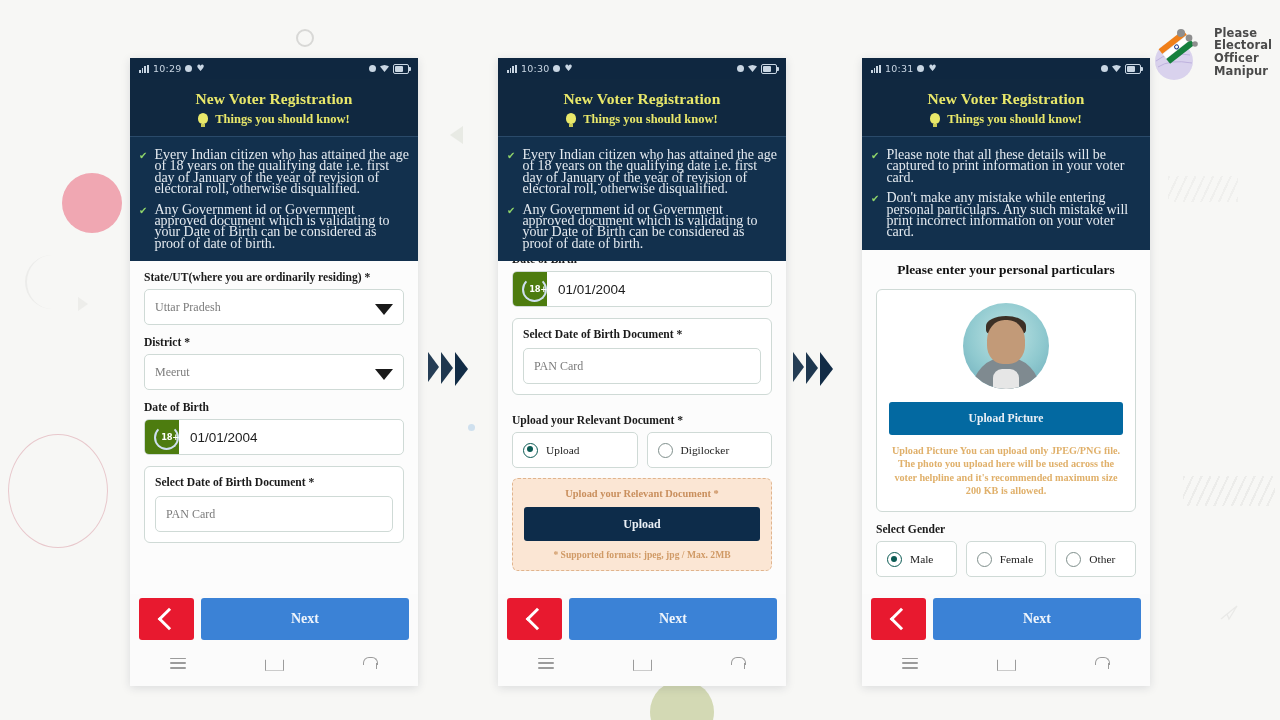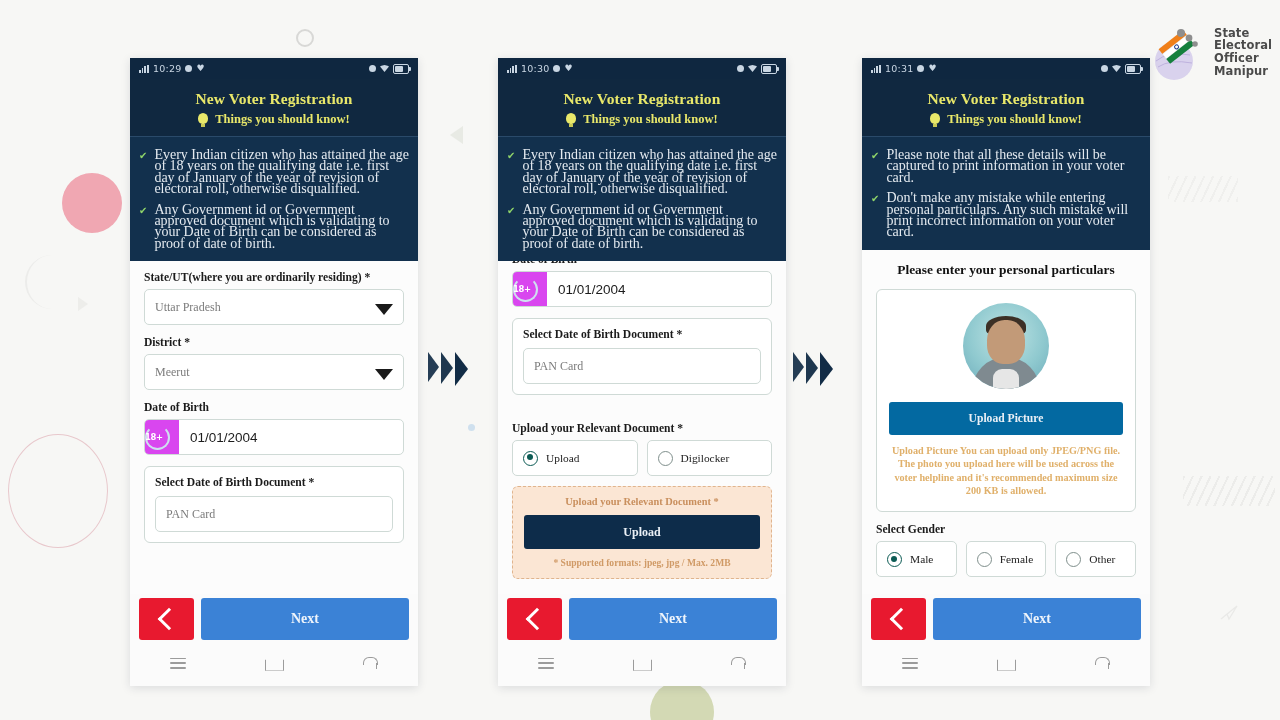--- a/index.html
+++ b/index.html
@@ -134,36 +134,36 @@
   .caret{
     position:absolute;right:10px;top:50%;margin-top:-3px;
     width:0;height:0;border-left:9px solid transparent;border-right:9px solid transparent;
     border-top:11px solid #1a1a1a;
   }
   .dob{
     border:1px solid #cfdad6;border-radius:5px;background:#fff;height:36px;
     display:flex;align-items:center;margin-bottom:11px;overflow:hidden;box-sizing:border-box;
   }
   .dob-ic{
-    width:34px;height:34px;background:#d946ef;flex:none;
-    display:flex;align-items:center;justify-content:flex-start;position:relative;
+    width:34px;height:34px;background:#4d7c0f;flex:none;
+    display:flex;align-items:center;justify-content:flex-end;position:relative;
   }
   .dob-ic .ring{
     width:21px;height:21px;border:2px solid #cfe0f0;border-radius:50%;
     border-top-color:transparent;position:absolute;
   }
   .dob-ic span{
     position:relative;color:#fff;font-size:8.4px;font-weight:700;
     font-family:"DejaVu Sans", sans-serif;letter-spacing:-.3px;
   }
   .dob-val{padding-left:11px;font-size:13.5px;color:#1c1c1c;font-family:"Liberation Sans",sans-serif;}
 
   .boxgroup{
     border:1px solid #cfdad6;border-radius:6px;padding:9px 10px 10px;
-    margin-bottom:27px;background:#fff;box-sizing:border-box;
+    margin-bottom:19px;background:#fff;box-sizing:border-box;
   }
   .boxgroup label.fl{margin-bottom:7px;}
   .boxgroup .field{margin-bottom:0;}
 
   .radios{display:flex;gap:9px;margin-bottom:10px;}
   .radio{
     flex:1;border:1px solid #cfdad6;border-radius:5px;background:#fff;
     height:36px;display:flex;align-items:center;gap:8px;padding:0 10px;box-sizing:border-box;
   }
   .rd{width:13px;height:13px;border-radius:50%;border:1.6px solid #7f8f8c;flex:none;position:relative;}
@@ -289,21 +289,21 @@
           <rect x="13" y="23.2" width="31" height="6.2" fill="#ffffff" stroke="#d8d8d8" stroke-width=".4"></rect>
           <rect x="13" y="29.4" width="31" height="6.2" fill="#15803d"></rect>
           <circle cx="28.5" cy="26.3" r="2" fill="none" stroke="#1f3d8a" stroke-width="1"></circle>
         </g>
         <circle cx="33" cy="12" r="4" fill="#8e8e8e"></circle>
         <circle cx="41" cy="17" r="3.4" fill="#8e8e8e"></circle>
         <circle cx="47" cy="23" r="2.8" fill="#8e8e8e"></circle>
       </svg>
     </div>
     <div class="logo-text">
-      <div>State</div>
+      <div>Please</div>
       <div>Electoral</div>
       <div>Officer</div>
       <div>Manipur</div>
     </div>
   </div>
 
   <div class="sep" id="sep1">
     <div class="c"></div>
     <div class="c"></div>
     <div class="c"></div>

